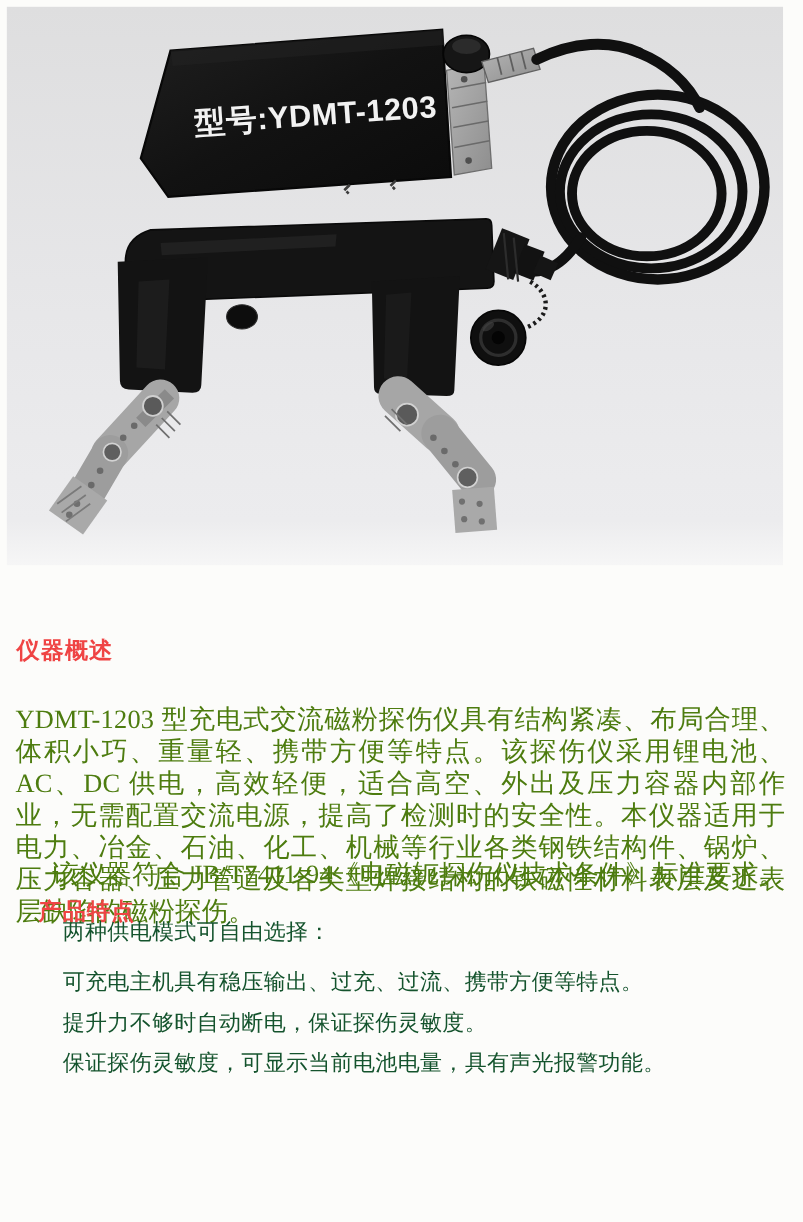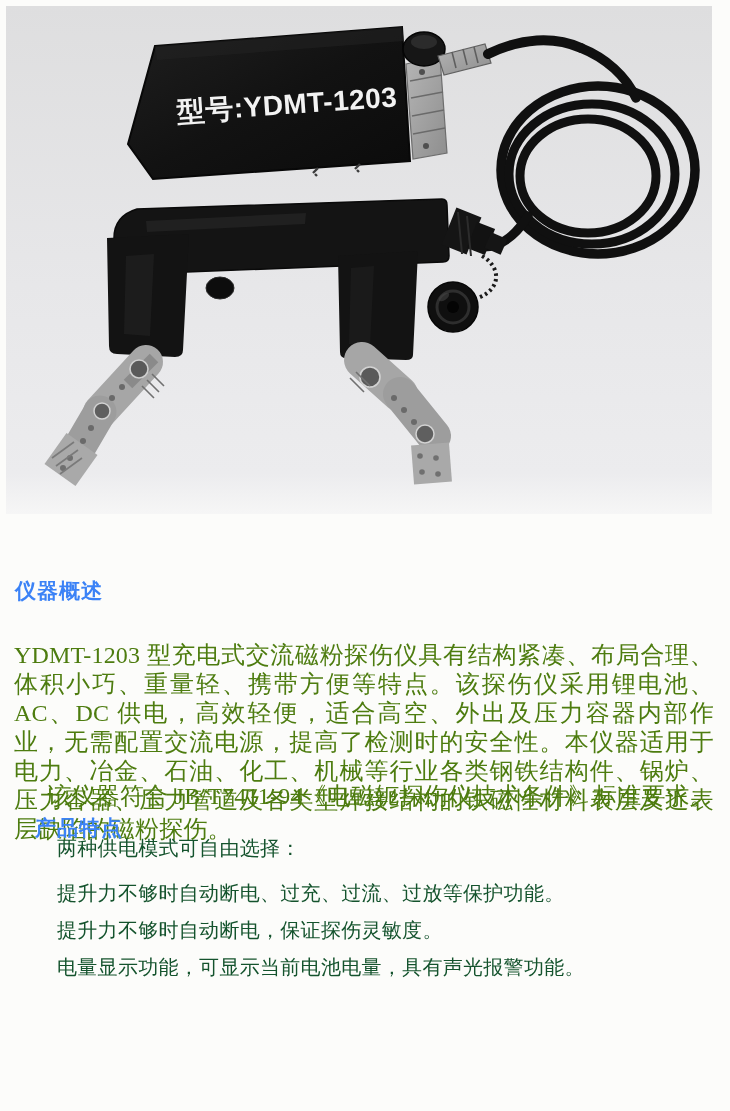--- a/index.html
+++ b/index.html
@@ -7,21 +7,21 @@
     width:730px;height:1111px;position:relative;overflow:hidden;
     background:#fcfcfa;
     font-family:"Liberation Serif","DejaVu Serif",serif;
     color:#262626;
   }
   .photo-wrap{position:absolute;left:6px;top:6px;width:706px;height:508px;}
   .photo-wrap svg{display:block;}
   .sec-heading{
     position:absolute;left:15px;
     font-family:Liberation Mono, monospace;
-    font-weight:bold;font-size:21px;color:#3b82f6;letter-spacing:1px;
+    font-weight:bold;font-size:21px;color:#ef4444;letter-spacing:1px;
   }
   #overview-heading{top:560px;}
   #features-heading{top:797px;margin-left:20px;}
   .para{
     position:absolute;left:14px;width:700px;
     font-size:24px;line-height:29px;color:#4d7c0f;
     text-align:justify;text-justify:inter-ideograph;letter-spacing:0.2px;
   }
   #para1{top:617px;}
   #para2{top:758px;text-align:right;}
@@ -163,16 +163,16 @@
 <h2 id="overview-heading" class="sec-heading">仪器概述</h2>
 
 <p id="para1" class="para">YDMT-1203 型充电式交流磁粉探伤仪具有结构紧凑、布局合理、体积小巧、重量轻、携带方便等特点。该探伤仪采用锂电池、AC、DC 供电，高效轻便，适合高空、外出及压力容器内部作业，无需配置交流电源，提高了检测时的安全性。本仪器适用于电力、冶金、石油、化工、机械等行业各类钢铁结构件、锅炉、压力容器、压力管道及各类型焊接结构的铁磁性材料表层及近表层缺陷的磁粉探伤。</p>
 
 <p id="para2" class="para">该仪器符合 JB/T7411-94《电磁轭探伤仪技术条件》标准要求。</p>
 
 <h2 id="features-heading" class="sec-heading">产品特点</h2>
 
 <div class="features">
   <div class="feature-item first">两种供电模式可自由选择：</div>
-  <div class="feature-item">提升力不够时自动断电、过充、过流、过放等保护功能。</div>
+  <div class="feature-item">可充电主机具有稳压输出、过充、过流、携带方便等特点。</div>
   <div class="feature-item">提升力不够时自动断电，保证探伤灵敏度。</div>
-  <div class="feature-item">电量显示功能，可显示当前电池电量，具有声光报警功能。</div>
+  <div class="feature-item">保证探伤灵敏度，可显示当前电池电量，具有声光报警功能。</div>
 </div>
 
 </body></html>

